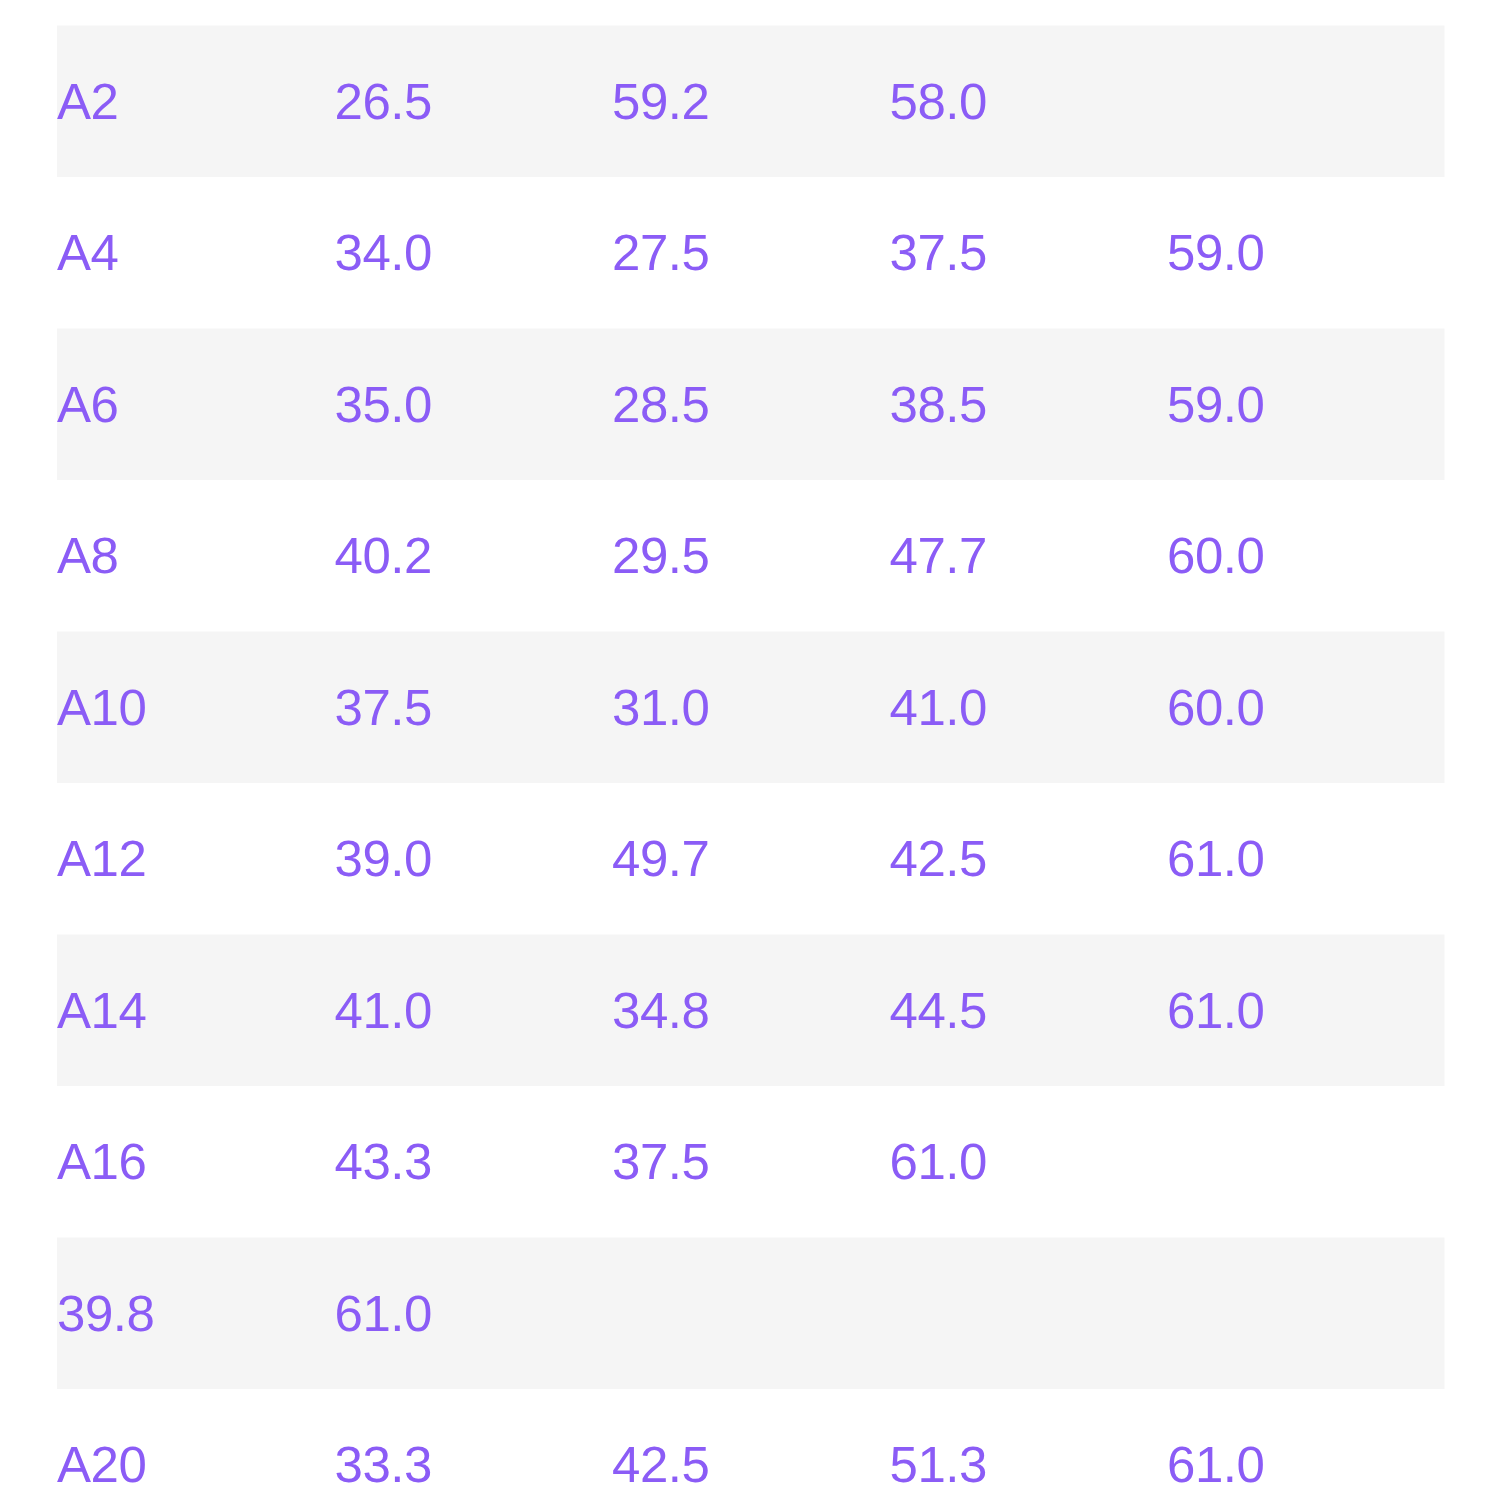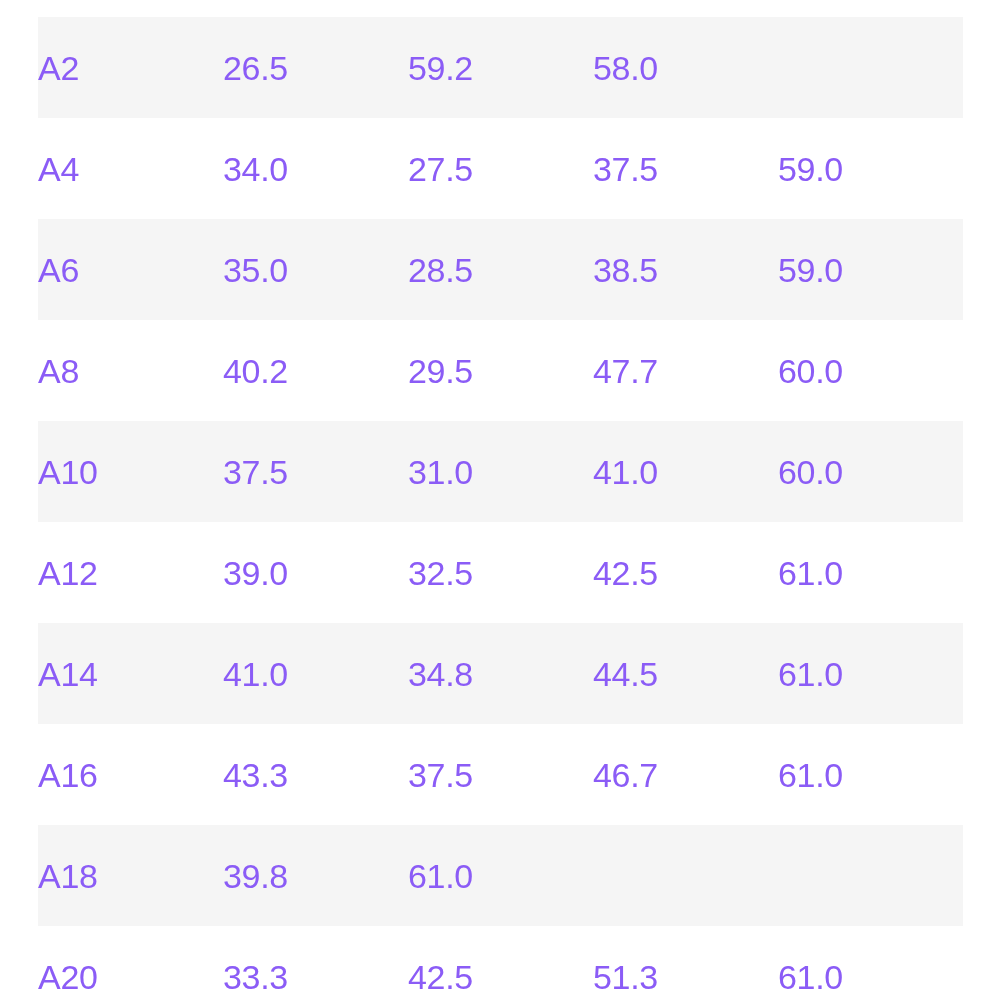--- a/index.html
+++ b/index.html
@@ -69,40 +69,38 @@
     <div class="row striped">
       <div class="cell">A10</div>
       <div class="cell">37.5</div>
       <div class="cell">31.0</div>
       <div class="cell">41.0</div>
       <div class="cell">60.0</div>
     </div>
     <div class="row">
       <div class="cell">A12</div>
       <div class="cell">39.0</div>
-      <div class="cell">32.5</div>
+      <div class="cell">49.7</div>
       <div class="cell">42.5</div>
       <div class="cell">61.0</div>
     </div>
     <div class="row striped">
       <div class="cell">A14</div>
       <div class="cell">41.0</div>
       <div class="cell">34.8</div>
       <div class="cell">44.5</div>
       <div class="cell">61.0</div>
     </div>
     <div class="row">
       <div class="cell">A16</div>
       <div class="cell">43.3</div>
       <div class="cell">37.5</div>
-      <div class="cell">46.7</div>
       <div class="cell">61.0</div>
     </div>
     <div class="row striped">
-      <div class="cell">A18</div>
       <div class="cell">39.8</div>
       <div class="cell">61.0</div>
     </div>
     <div class="row">
       <div class="cell">A20</div>
       <div class="cell">33.3</div>
       <div class="cell">42.5</div>
       <div class="cell">51.3</div>
       <div class="cell">61.0</div>
     </div>

